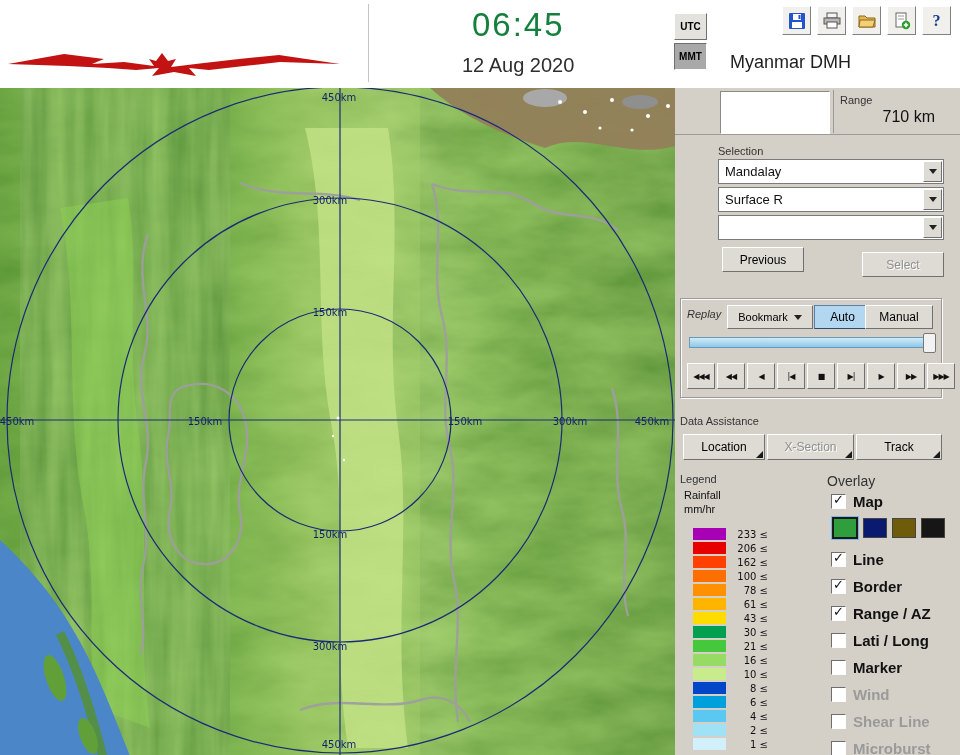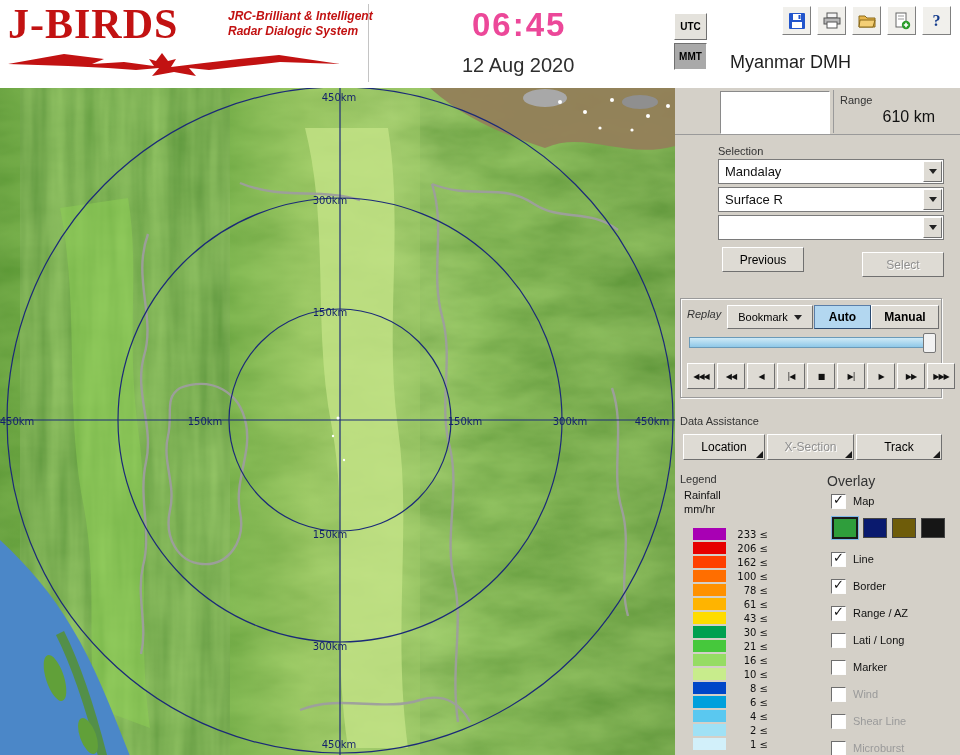--- a/index.html
+++ b/index.html
@@ -9,21 +9,21 @@
     font-family:"Liberation Sans","DejaVu Sans",sans-serif;
     -webkit-font-smoothing:antialiased;
   }
   
   #header{position:absolute;left:0;top:0;width:960px;height:88px;background:#ffffff;border-bottom:1px solid #a8a8a8;}
   #logo-title{position:absolute;left:8px;top:0px;font-family:"Liberation Serif","DejaVu Serif",serif;font-weight:bold;font-size:42px;color:#c21212;letter-spacing:1px;}
   #logo-tag{position:absolute;left:228px;top:9px;color:#c21212;font-size:12px;font-weight:bold;font-style:italic;line-height:15px;white-space:nowrap;}
   #eagle{position:absolute;left:4px;top:46px;}
   .hdiv{position:absolute;top:4px;height:78px;border-left:1px solid #c4c4c4;}
   #warning-box{position:absolute;left:372px;top:6px;width:86px;height:58px;background:#fff;border:1px solid #d6d6d6;display:flex;align-items:center;justify-content:center;color:#7e7e7e;font-size:15px;}
-  #clock-time{position:absolute;left:472px;top:6px;font-size:33px;font-weight:bold;color:#ec4899;letter-spacing:2px;}
+  #clock-time{position:absolute;left:472px;top:6px;font-size:33px;font-weight:normal;color:#15803d;letter-spacing:2px;}
   #clock-date{position:absolute;left:462px;top:54px;font-size:20px;color:#2e2e2e;}
   .tz-btn{position:absolute;left:674px;width:31px;height:25px;font-size:10px;font-weight:bold;display:flex;align-items:center;justify-content:center;}
   .raised{background:#e4e2dc;border:1px solid;border-color:#ffffff #707070 #707070 #ffffff;}
   .pressed{background:#a9a9a9;border:1px solid;border-color:#707070 #ffffff #ffffff #707070;}
   #tools{position:absolute;left:782px;top:6px;display:flex;gap:6px;}
   .tbtn{width:27px;height:27px;display:flex;align-items:center;justify-content:center;background:#f1f0ec;border:1px solid;border-color:#ffffff #808080 #808080 #ffffff;}
   #help-glyph{font-size:16px;font-weight:bold;color:#123a8c;font-family:"Liberation Serif",serif;}
   #station{position:absolute;left:730px;top:52px;font-size:18px;color:#1e1e1e;}
   
   #map{position:absolute;left:0;top:88px;width:675px;height:667px;background:#3b82f6;}
@@ -42,55 +42,50 @@
   #sel-label{position:absolute;left:43px;top:57px;font-size:11px;color:#333;}
   .dd{position:absolute;left:43px;width:224px;height:23px;background:#fff;border:1px solid #7a7a7a;}
   .dd-text{position:absolute;left:6px;top:4px;font-size:13px;color:#111;}
   .dd-btn{position:absolute;right:1px;top:1px;width:17px;height:19px;background:#dedbd4;border:1px solid;border-color:#ffffff #707070 #707070 #ffffff;display:flex;align-items:center;justify-content:center;}
   .tri-down{width:0;height:0;border-left:4px solid transparent;border-right:4px solid transparent;border-top:5px solid #222;}
   .btn{display:flex;align-items:center;justify-content:center;font-size:12px;background:#dedbd4;border:1px solid;border-color:#ffffff #707070 #707070 #ffffff;cursor:default;position:absolute;}
   .btn.disabled{color:#8f8f8f;text-shadow:1px 1px 0 #fff;}
   #replay-box{position:absolute;left:5px;top:210px;width:260px;height:98px;border:1px solid #9a9a9a;box-shadow:1px 1px 0 rgba(255,255,255,.9), inset 1px 1px 0 rgba(255,255,255,.9);}
   #replay-label{position:absolute;left:6px;top:9px;font-size:11px;color:#333;font-style:italic;}
   #bk-btn{left:46px;top:6px;width:84px;height:22px;font-size:11px;gap:6px;}
-  #auto-btn{left:133px;top:6px;width:55px;height:22px;font-weight:bold;border-color:#5a7ea8 #2a4a70 #2a4a70 #5a7ea8;}
-  #manual-btn{left:190px;top:6px;width:66px;height:22px;font-weight:bold;}
+  #auto-btn{left:133px;top:6px;width:55px;height:22px;font-weight:normal;border-color:#5a7ea8 #2a4a70 #2a4a70 #5a7ea8;}
+  #manual-btn{left:184px;top:6px;width:66px;height:22px;font-weight:normal;}
   #rslider{position:absolute;left:8px;top:38px;width:242px;height:9px;background:linear-gradient(#cfeaf7,#8fc8e8);border:1px solid #6b9ab8;}
   #rslider-handle{position:absolute;right:-4px;top:-5px;width:11px;height:18px;background:#f2f2f2;border:1px solid #777;border-radius:2px;}
   #pbrow{position:absolute;left:6px;top:64px;display:flex;gap:2px;}
   .pbtn{width:26px;height:24px;display:flex;align-items:center;justify-content:center;background:#dedbd4;border:1px solid;border-color:#ffffff #707070 #707070 #ffffff;font-family:"DejaVu Sans",sans-serif;font-size:8px;letter-spacing:-1px;color:#111;}
   #da-label{position:absolute;left:5px;top:327px;font-size:11px;color:#333;}
   .dabtn{height:24px;font-size:12px;}
   .corner{position:absolute;right:1px;bottom:1px;width:0;height:0;border-bottom:7px solid #1a1a1a;border-left:7px solid transparent;}
   #leg-label{position:absolute;left:5px;top:385px;font-size:11px;color:#333;}
   #ov-label{position:absolute;left:152px;top:385px;font-size:14px;color:#333;}
   #leg-title{position:absolute;left:9px;top:401px;font-size:11px;color:#111;}
   #leg-unit{position:absolute;left:9px;top:415px;font-size:11px;color:#111;}
   #legrows{position:absolute;left:18px;top:439px;}
   .lrow{height:14px;display:flex;align-items:center;}
   .lsw{width:33px;height:12px;display:inline-block;}
   .lval{width:42px;text-align:right;font-size:10px;font-family:"DejaVu Sans",sans-serif;color:#111;}
   .ovrow{position:absolute;left:156px;display:flex;align-items:center;gap:7px;height:18px;}
   .cb{width:13px;height:13px;background:#fff;border:1px solid;border-color:#6e6e6e #fdfdfd #fdfdfd #6e6e6e;position:relative;font-family:"DejaVu Sans",sans-serif;flex:0 0 auto;}
   .cb.checked::after{content:"✓";position:absolute;left:1px;top:-3px;font-size:13px;font-weight:bold;color:#111;}
-  .ovlab{font-size:11px;color:#111;white-space:nowrap;}
+  .ovlab{font-size:15px;color:#111;white-space:nowrap;font-weight:bold;}
   .ovlab.dis{color:#9a9a9a;}
   #swrow{position:absolute;left:157px;top:429px;display:flex;gap:5px;align-items:center;}
   .msw{width:22px;height:18px;border:1px solid #444;}
   .msw.sel{border:2px solid #1a1a1a;outline:1px solid #7fb8e8;}
 </style>
 </head>
 <body>
 
 <div id="header">
-  <div id="logo-title">J-BIRDS</div>
-  <div id="logo-tag">
-    <div>JRC-Brilliant &amp; Intelligent</div>
-    <div>Radar  Dialogic  System</div>
-  </div>
   <svg id="eagle" width="340" height="34" viewBox="0 0 340 34">
     <path d="M4 18 L60 8 L100 13 L88 18 L120 16 L150 20 L145 13 L152 15 L158 7 L164 15 L172 13 L167 21 L200 17 L235 13 L275 9 L336 18 L276 16 L240 20 L205 24 L185 22 L192 30 L170 26 L148 30 L155 22 L132 24 L104 22 L64 20 Z" fill="#c21212"></path>
   </svg>
   <div class="hdiv" style="left:368px"></div>
   <div id="clock-time">06:45</div>
   <div id="clock-date">12 Aug 2020</div>
   <div class="tz-btn raised" style="top:13px">UTC</div>
   <div class="tz-btn pressed" style="top:43px">MMT</div>
 
   <div id="tools">
@@ -241,21 +236,21 @@
       <line x1="5.2" y1="8" x2="10.8" y2="8" stroke="#222" stroke-width="1.5"></line>
     </svg>
   </div>
 </div>
 
 <div id="panel">
 
   <div id="rng-box"></div>
   <div id="rng-vline"></div>
   <div id="rng-label">Range</div>
-  <div id="rng-value">610 km</div>
+  <div id="rng-value">710 km</div>
   <div id="rng-bline"></div>
 
   <div id="sel-label">Selection</div>
 
   <div class="dd" style="top:99px">
     <span class="dd-text">Surface R</span>
     <span class="dd-btn">
         <span class="tri-down"></span>
       </span>
   </div>

